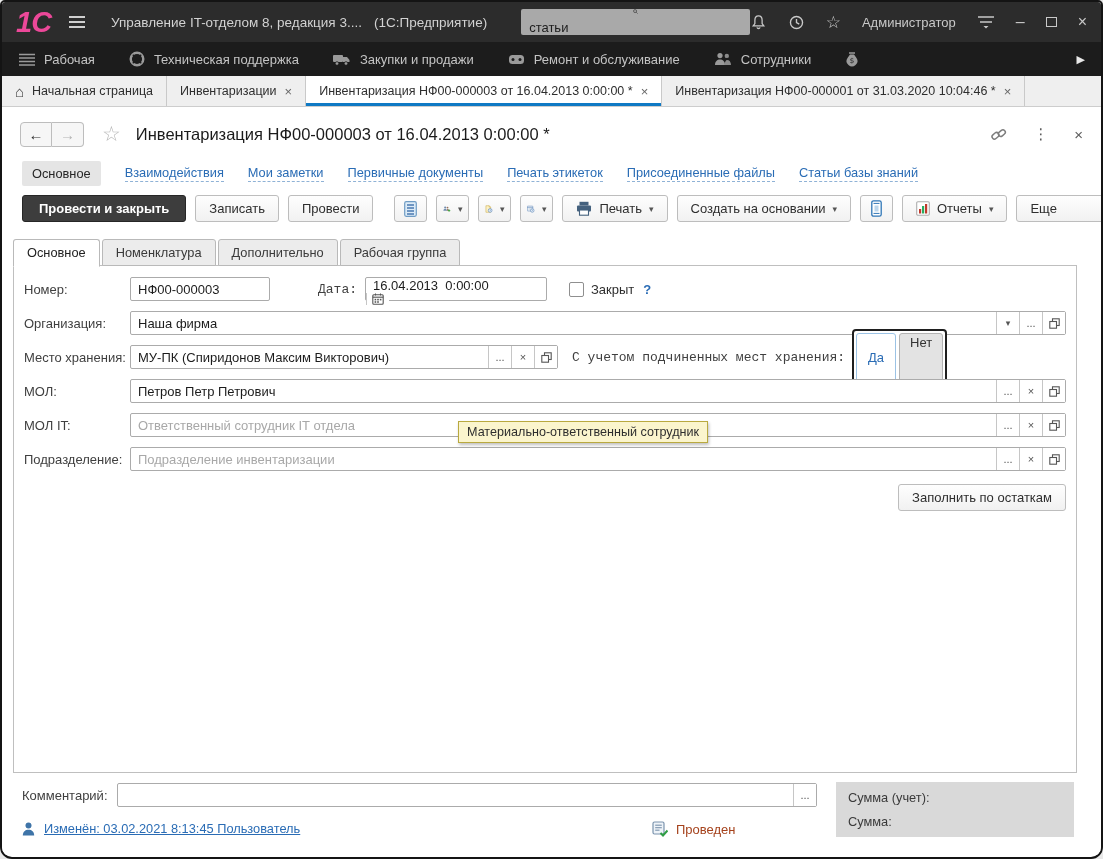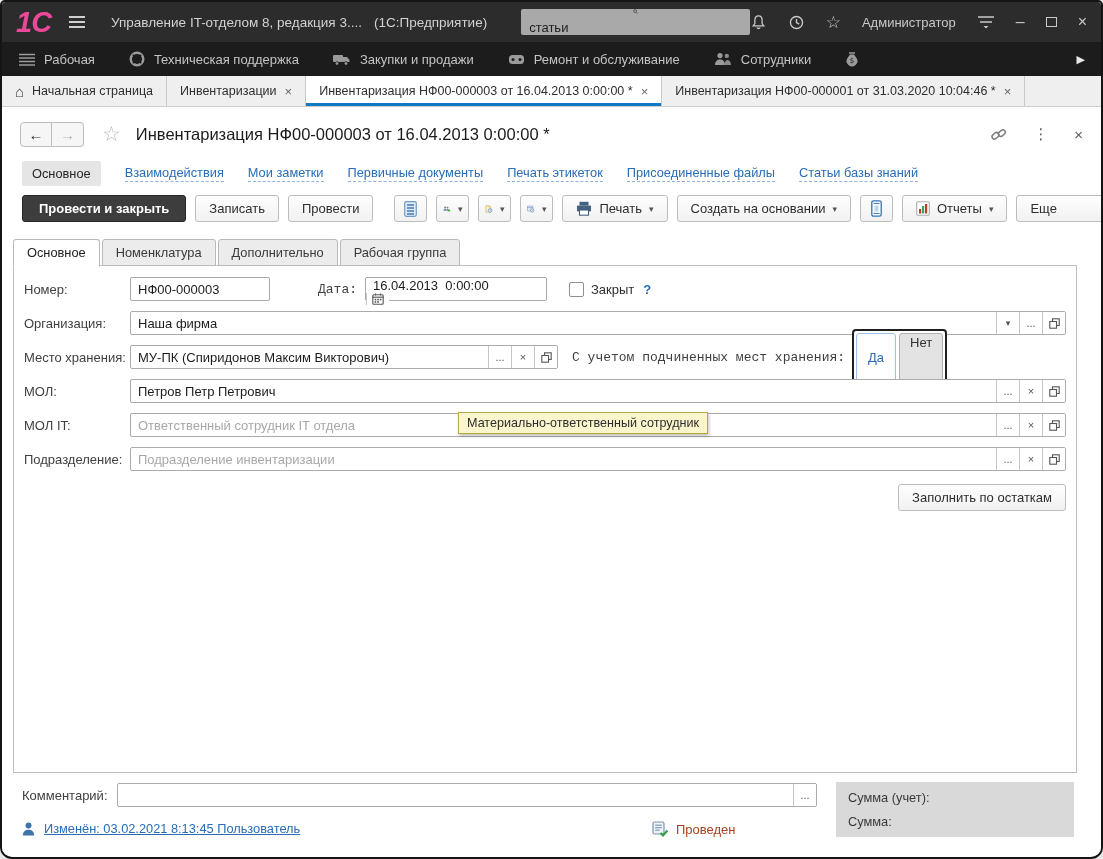--- a/index.html
+++ b/index.html
@@ -80,21 +80,21 @@
   .fbtn { width:23px; border-left:1px solid #c6c6c6; display:flex; align-items:center; justify-content:center;
           color:#555; font-size:11px; cursor:pointer; background:#fff; flex-shrink:0; }
   .grow { flex:1; }
   .inline-label { margin-left:14px; color:#3f3f3f; font-size:13px; white-space:nowrap;font-family:Liberation Mono, monospace; }
   .chk { width:15px; height:15px; border:1px solid #8f8f8f; border-radius:2px; background:#fff; margin-left:22px; cursor:pointer; flex-shrink:0; }
   .chk-label { margin-left:7px; color:#2e2e2e; }
   .help-q { margin-left:9px; color:#2a6cb5; font-weight:700; cursor:pointer; }
   .tg-frame { margin-left:7px; border:2px solid #1f1f1f; border-radius:4px; padding:2px; display:flex; gap:3px; background:#fff; }
   .tg-yes { border:1px solid #9cc3e5; color:#2a6cb5; background:#fff; padding:16px 11px; border-radius:3px; font-size:13px; cursor:pointer; }
   .tg-no  { border:1px solid #b3b3b3; color:#333; background:#e3e3e3; padding:1px 10px; border-radius:3px; font-size:13px; cursor:pointer; }
-  .tooltip { position:absolute; left:434px; top:0; background:#fbf5cd; border:1px solid #b9a93f; padding:3px 8px;
+  .tooltip { position:absolute; left:434px; top:9px; background:#fbf5cd; border:1px solid #b9a93f; padding:3px 8px;
              font-size:12.6px; color:#2e2e2e; box-shadow:1px 2px 3px rgba(0,0,0,.25); z-index:5; white-space:nowrap; }
   .fillbtn-row { margin-top:12px;justify-content:flex-end; }
 
   
   .bottombar { position:absolute; left:0; right:0; top:672px; height:76px; }
   .comment-row { position:absolute; left:20px; top:4px; display:flex; align-items:center; }
   .comment-row .flabel { width:95px; }
   .comment-group { width:700px; }
   .sumbox { position:absolute; right:27px; top:3px; width:238px; height:55px; background:#d9d9d9; padding:8px 12px;
             display:flex; flex-direction:column; justify-content:space-between; font-size:12.8px; color:#3a3a3a; }

